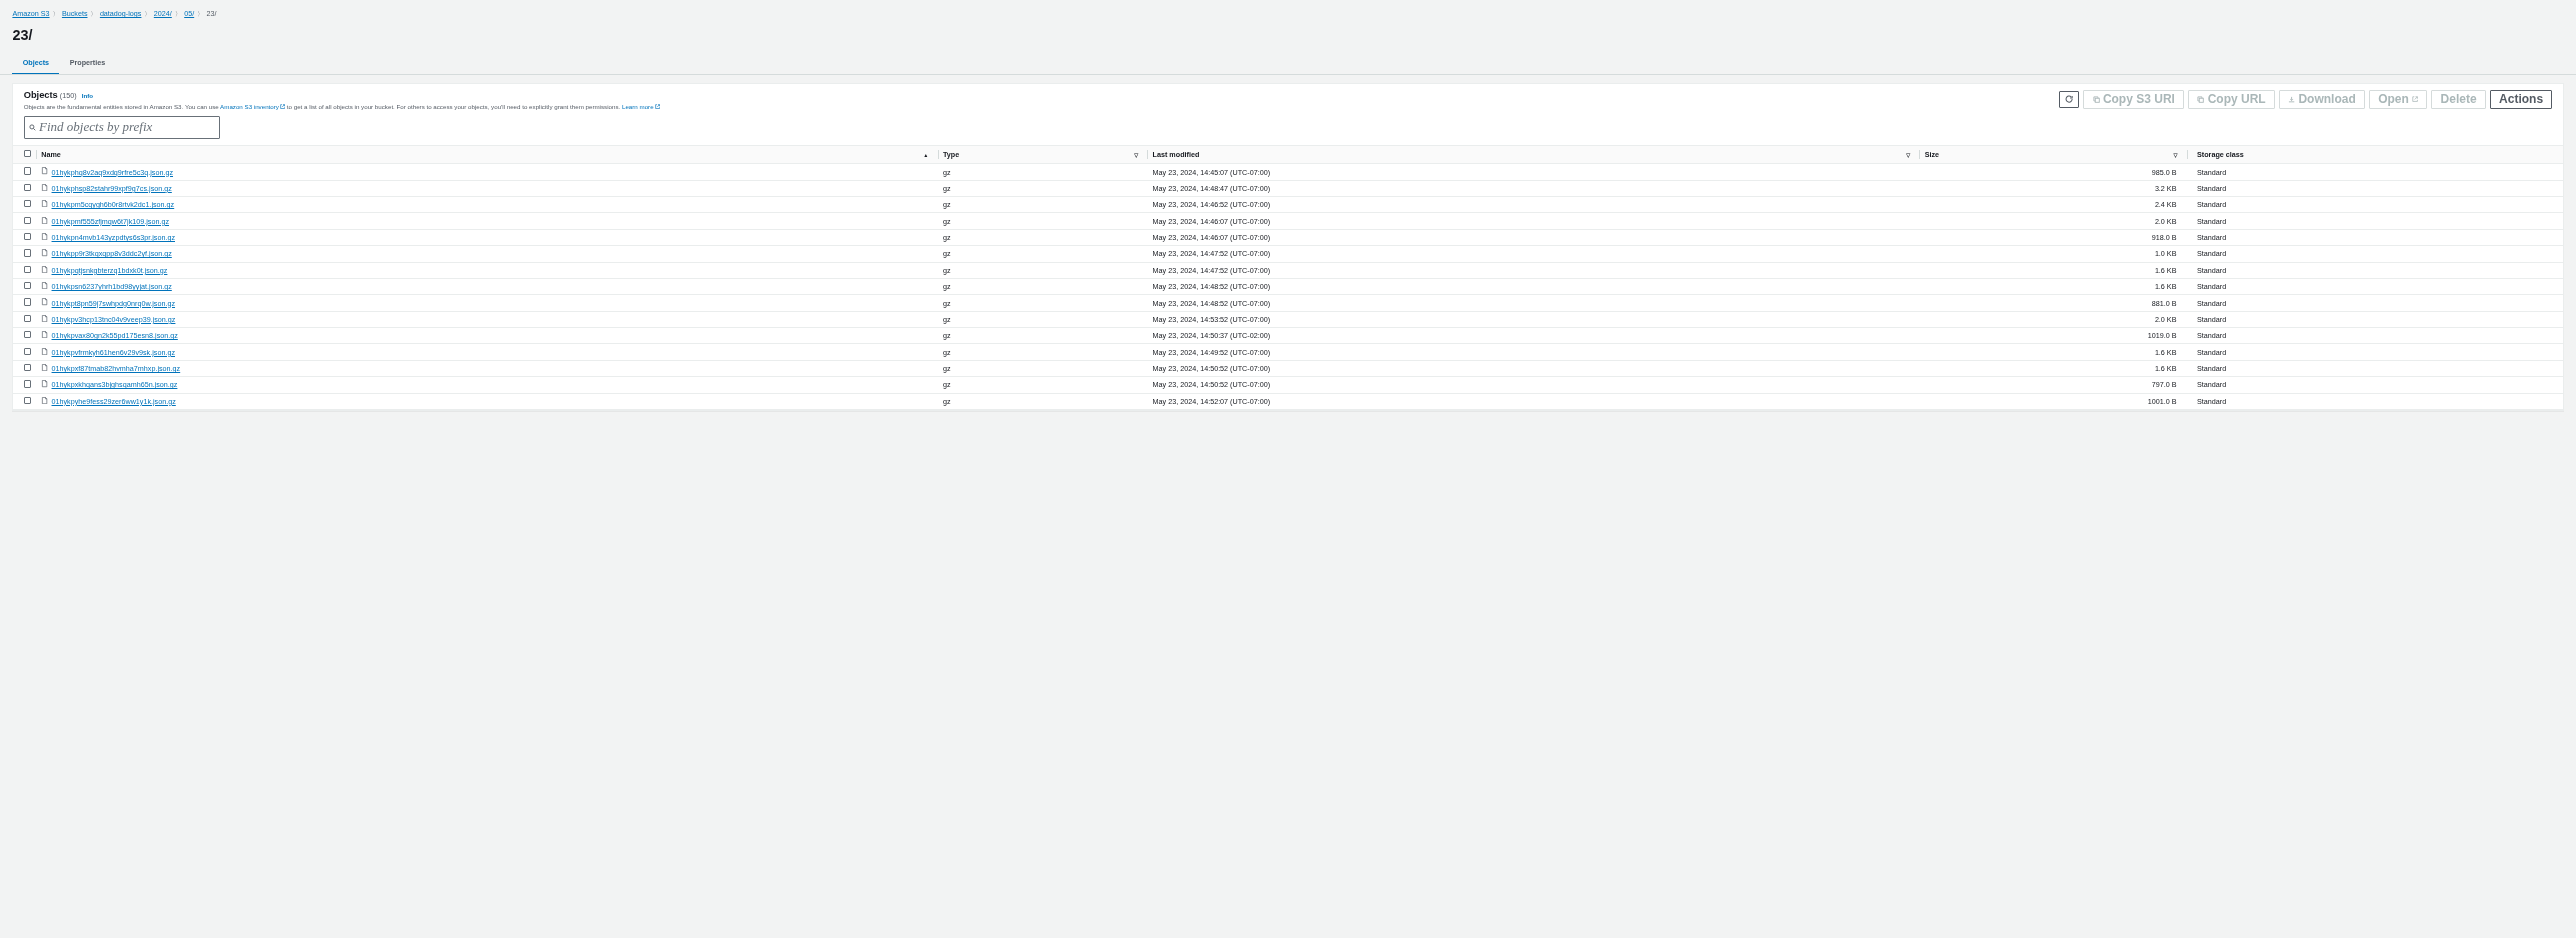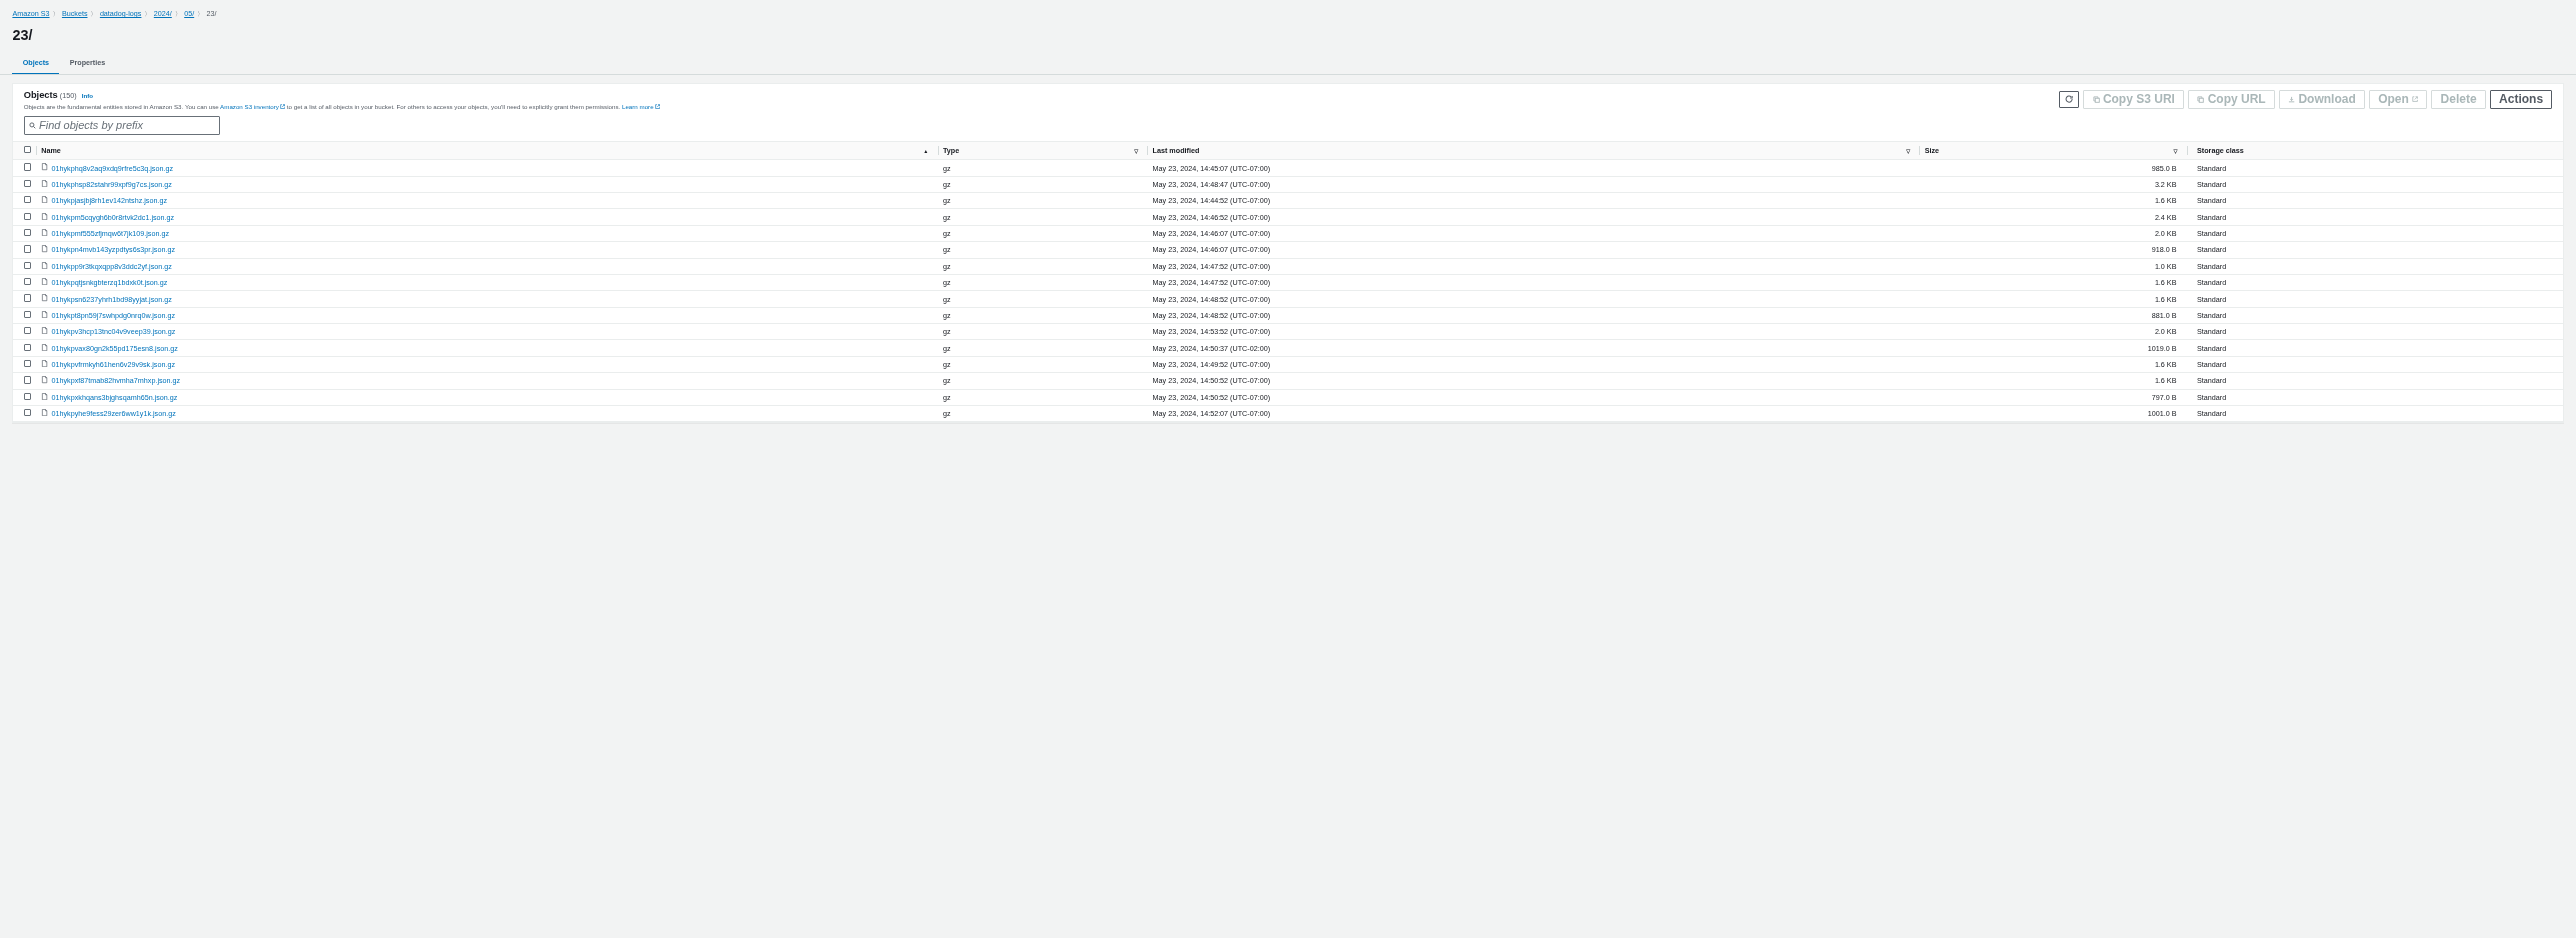--- a/index.html
+++ b/index.html
@@ -99,24 +99,25 @@
     border: 0.5px solid #687078;
     border-radius: 1px;
     width: 196px;
     padding: 2.6px 4.1px;
     background: #fff;
   }
   .search-box input {
     border: none;
     outline: none;
     flex: 1;
-    font-size: 11px;
+    font-size: 13px;
     font-style: italic;
     color: #687078;
     background: transparent;
+    font-family: Liberation Serif, serif;
   }
   .search-box input::placeholder { font-style: italic; color: #687078; }
   .search-box svg { margin-right: 3.1px; }
 
   
   table { width: 100%; border-collapse: collapse; }
   thead th {
     text-align: left;
     font-size: 7.2px;
     font-weight: 700;
@@ -138,21 +139,21 @@
   }
   tbody td {
     font-size: 7.2px;
     padding: 3.1px 5.2px;
     border-bottom: 0.5px solid #eaeded;
     color: #16191f;
   }
   tbody td:first-child { padding-left: 10.3px; width: 20.6px; }
   .chk { width: 7.2px; height: 7.2px; border: 0.5px solid #687078; border-radius: 1px; display: inline-block; background: #fff; }
   .file-cell { display: flex; align-items: center; gap: 3.1px; }
-  .file-cell a { }
+  .file-cell a { text-decoration: underline; }
   .col-size { text-align: right; padding-right: 10.3px; }
   .col-storage { padding-left: 10.3px; }
   .th-inner { display: flex; align-items: center; justify-content: space-between; padding-right: 4.1px; }
   .sort-caret { font-size: 5.2px; }
 </style>
 </head>
 <body>
 
 <nav class="breadcrumb"><a class="crumb">Amazon S3</a><span class="sep">〉</span><a class="crumb">Buckets</a><span class="sep">〉</span><a class="crumb">datadog-logs</a><span class="sep">〉</span><a class="crumb">2024/</a><span class="sep">〉</span><a class="crumb">05/</a><span class="sep">〉</span><span class="current">23/</span></nav>
 
@@ -296,36 +297,20 @@
           <td class="col-storage">Standard</td>
         </tr>
         <tr>
           <td><span class="chk"></span></td>
           <td>
             <div class="file-cell">
               <span><svg width="7.2" height="7.2" viewBox="0 0 16 16" fill="none" stroke="#545b64" stroke-width="1.5">
                   <path d="M3 1h7l3 3v11H3z"></path>
                   <path d="M10 1v3h3"></path>
                 </svg></span>
-              <a>01hykpjasjbj8rh1ev142ntshz.json.gz</a>
-            </div>
-          </td>
-          <td>gz</td>
-          <td>May 23, 2024, 14:44:52 (UTC-07:00)</td>
-          <td class="col-size">1.6 KB</td>
-          <td class="col-storage">Standard</td>
-        </tr>
-        <tr>
-          <td><span class="chk"></span></td>
-          <td>
-            <div class="file-cell">
-              <span><svg width="7.2" height="7.2" viewBox="0 0 16 16" fill="none" stroke="#545b64" stroke-width="1.5">
-                  <path d="M3 1h7l3 3v11H3z"></path>
-                  <path d="M10 1v3h3"></path>
-                </svg></span>
               <a>01hykpm5cqygh6b0r8rtvk2dc1.json.gz</a>
             </div>
           </td>
           <td>gz</td>
           <td>May 23, 2024, 14:46:52 (UTC-07:00)</td>
           <td class="col-size">2.4 KB</td>
           <td class="col-storage">Standard</td>
         </tr>
         <tr>
           <td><span class="chk"></span></td>

